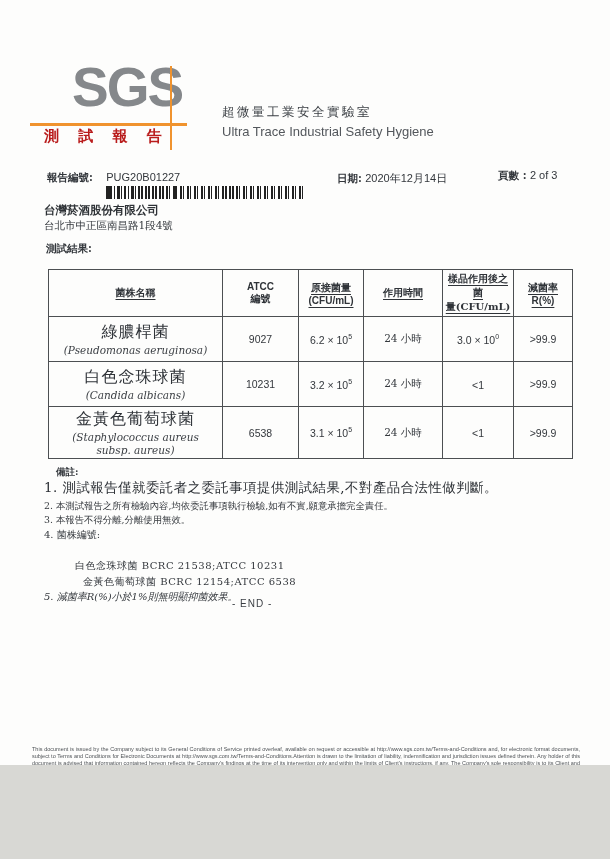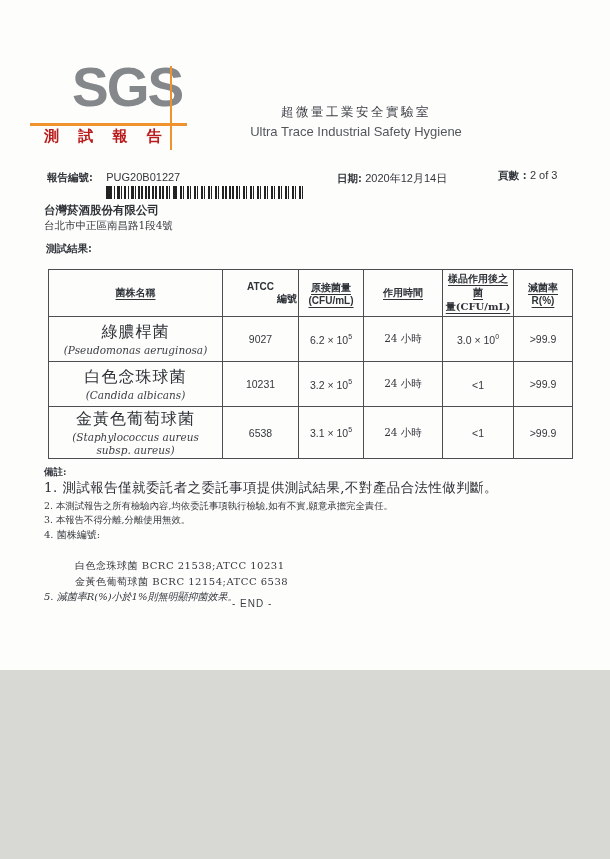--- a/index.html
+++ b/index.html
@@ -1,33 +1,33 @@
 <!DOCTYPE html>
 <html><head>
 <meta charset="utf-8">
 <style>
   * { margin:0; padding:0; box-sizing:border-box; }
   html,body { background:#d8d8d4; }
   .page {
-    position:relative; width:610px; height:670px; margin:0 auto;
+    position:relative; width:610px; height:765px; margin:0 auto;
     background:#fdfdfc; overflow:hidden; color:#33373c;
     font-family:"DejaVu Serif","Liberation Serif",serif;
   }
   .sans { font-family:"Liberation Sans","DejaVu Sans",sans-serif; }
   .abs { position:absolute; }
 
   
   .sgs-logo {
     left:72px; top:60px; font-family:"Liberation Sans",sans-serif;
     font-weight:800; font-size:55px; letter-spacing:-2px; color:#85888b; line-height:1;
   }
   .logo-underline { left:30px; top:123px; width:157px; height:2.5px; background:#f0932e; }
   .logo-vline { left:170px; top:66px; width:2px; height:84px; background:#f0932e; }
   .report-title { left:44px; top:127px; font-size:15px; font-weight:bold; letter-spacing:7px; color:#b91c1c; }
-  .lab-block { left:222px; top:104px; width:268px; text-align:center; }
+  .lab-block { left:222px; top:104px; width:268px; }
   .lab-zh { font-size:12.5px; letter-spacing:2.5px; color:#3c4045; }
   .lab-en { font-size:13px; color:#53575c; margin-top:3px; font-family:"Liberation Sans",sans-serif; }
 
   
   .meta { font-size:10.5px; color:#33373c; }
   .meta .lbl { font-weight:bold; }
   .meta .val { font-family:"Liberation Sans",sans-serif; font-size:11px; }
   .m-reportno { left:47px; top:171px; }
   .m-reportno .val { margin-left:10px; }
   .m-date { left:337px; top:171px; }
@@ -52,30 +52,30 @@
   }
   table.results th { font-size:10px; font-weight:bold; color:#2f3338; height:45px; }
   table.results th .u { text-decoration:underline; text-underline-offset:2.5px; }
   table.results td { font-size:10.5px; height:45px; }
   td.num, .atcc-head { font-family:"Liberation Sans","DejaVu Sans",sans-serif; }
   .strain-zh { font-size:16px; letter-spacing:1px; color:#2f3338; }
   .strain-sci { font-size:10.5px; font-style:italic; color:#3a3e43; margin-top:1px; line-height:1.2; }
   sup { font-size:7px; }
 
   
-  .notes-label { left:44px; top:466px; font-size:9.5px; font-weight:bold; }
+  .notes-label { left:56px; top:466px; font-size:9.5px; font-weight:bold; }
   .note1 { left:44px; top:479px; font-size:13.4px; letter-spacing:0.5px; color:#2b2f34; }
   .note-sm { font-size:9.4px; color:#34383d; }
   .note2 { left:44px; top:500px; }
   .note3 { left:44px; top:514px; }
   .note4 { left:44px; top:528px; font-size:10px; }
   .note-strain { left:75px; font-size:10px; letter-spacing:0.5px; }
   .note4a { top:543px; }
   .note4b { top:559px; }
-  .note4c { top:575px; }
+  .note4c { top:575px;margin-left:8px; }
   .note5 { left:44px; top:590px; font-size:10px;font-style:italic; }
   .end-mark { left:232px; top:598px; font-size:10px; letter-spacing:1px; font-family:"Liberation Sans",sans-serif; color:#3a3e43; }
 
   
   .legal {
     left:32px; top:746px; width:548px; font-size:5.5px; line-height:1.24;
     color:#4e5256; text-align:justify; font-family:"Liberation Sans",sans-serif;
   }
   .f-company { left:30px; top:795px; width:106px; text-align:center; }
   .f-company .en { color:#f0932e; font-size:6.4px; font-family:"Liberation Sans",sans-serif; }
@@ -128,21 +128,21 @@
         <col style="width:65px">
       <col style="width:79px">
         <col style="width:71px">
         <col style="width:59px">
     </colgroup>
     <thead>
       <tr>
         <th><span class="u">菌株名稱</span></th>
         <th class="atcc-head">
           <div>ATCC</div>
-          <div style="font-family:Liberation Mono, monospace;text-align:right;">編號</div>
+          <div style="font-family:Liberation Mono, monospace;">編號</div>
         </th>
         <th>
           <div><span class="u">原接菌量</span></div>
           <div class="sans"><span class="u">(CFU/mL)</span></div>
         </th>
         <th><span class="u">作用時間</span></th>
         <th>
           <div><span class="u">樣品作用後之菌</span></div>
           <div><span class="u">量(CFU/mL)</span></div>
         </th>

